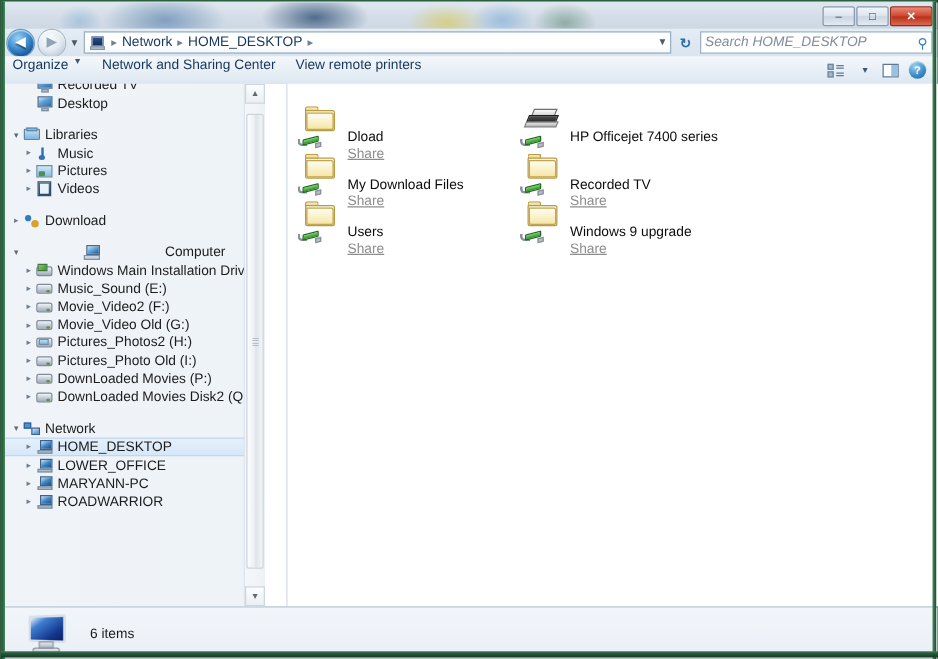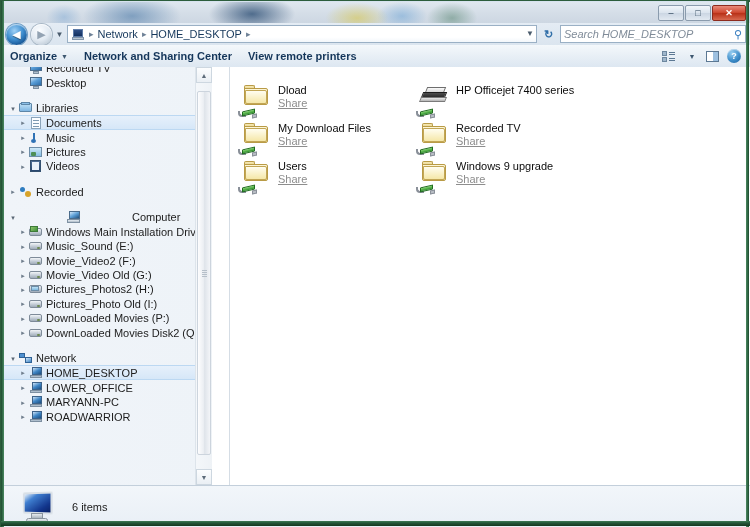--- a/index.html
+++ b/index.html
@@ -103,21 +103,21 @@
   }
   #searchbox .ph{color:#808c99;font-style:italic;font-size:11px;}
   #searchbox .mag{color:#3a7fc0;font-size:11px;}
   
   #toolbar{
     position:absolute;left:1px;top:44px;width:748px;height:22px;
     background:linear-gradient(180deg,#f4f8fb 0%,#e8eff6 50%,#dde7f1 100%);
     border-bottom:1px solid #b9c8d6;
     display:flex;align-items:center;
   }
-  .tbitem{padding:0 8px;height:20px;display:flex;align-items:center;color:#15365a;font-size:11px;font-weight:bold;}
+  .tbitem{padding:0 8px;height:20px;display:flex;align-items:flex-start;color:#15365a;font-size:11px;}
   .tbcaret{margin-left:4px;font-size:7px;color:#3e5870;}
   #tbright{margin-left:auto;display:flex;align-items:center;padding-right:6px;gap:2px;}
   .tbicon{width:20px;height:18px;display:flex;align-items:center;justify-content:center;position:relative;}
   .viewicon{width:13px;height:11px;position:relative;}
   .viewicon i{position:absolute;background:#5c7893;display:block;}
   .viewicon i.b1{left:0;top:0;width:5px;height:5px;background:#9fb6cb;border:1px solid #6d879f;box-sizing:border-box;}
   .viewicon i.b2{left:0;top:6px;width:5px;height:5px;background:#9fb6cb;border:1px solid #6d879f;box-sizing:border-box;}
   .viewicon i.l1{left:7px;top:1px;width:6px;height:1px;}
   .viewicon i.l2{left:7px;top:3px;width:6px;height:1px;}
   .viewicon i.l3{left:7px;top:7px;width:6px;height:1px;}
@@ -261,21 +261,21 @@
     position:absolute;left:0;top:4px;width:6px;height:4px;
     border-left:2px solid #8a9099;border-bottom:2px solid #8a9099;
     border-radius:0 0 0 4px;
   }
   .shareov .tip{
     position:absolute;left:14px;top:7px;width:5px;height:4px;
     background:#b9bec5;border:1px solid #8a9099;box-sizing:border-box;
     transform:skewY(-14deg);
   }
   .ftext{margin-left:4px;padding-top:3px;}
-  .fname{color:#0b0b0b;font-size:11px;line-height:13px;white-space:nowrap;}
+  .fname{color:#0b0b0b;font-size:11px;line-height:13px;white-space:nowrap;margin-top:20px;}
   .fsub{color:#8d8d8d;font-size:11px;line-height:13px;white-space:nowrap;text-decoration:underline;}
   
   #statusbar{
     position:absolute;left:1px;top:484px;width:748px;height:41px;
     background:linear-gradient(180deg,#f2f6fa 0%,#e9eff6 100%);
     border-top:1px solid #c3cfdb;
     display:flex;align-items:center;
   }
   #stat-icon{width:40px;height:34px;position:relative;margin-left:16px;flex:0 0 40px;}
   #stat-icon .scr{
@@ -401,45 +401,40 @@
             <span class="tw"></span>
             <span class="ni ic-monitor"></span>
             <span class="lbl">Desktop</span>
           </div>
           <div class="navspacer"></div>
           <div class="navitem" style="padding-left: 6px;">
             <span class="tw open">▾</span>
             <span class="ni ic-lib"></span>
             <span class="lbl">Libraries</span>
           </div>
-          <div class="navitem sel" style="padding-left: 16px;">
-            <span class="tw">▸</span>
-            <span class="ni ic-doc"></span>
-            <span class="lbl">Documents</span>
-          </div>
           <div class="navitem" style="padding-left: 16px;">
             <span class="tw">▸</span>
             <span class="ni ic-music"></span>
             <span class="lbl">Music</span>
           </div>
           <div class="navitem" style="padding-left: 16px;">
             <span class="tw">▸</span>
             <span class="ni ic-pic"></span>
             <span class="lbl">Pictures</span>
           </div>
           <div class="navitem" style="padding-left: 16px;">
             <span class="tw">▸</span>
             <span class="ni ic-vid"></span>
             <span class="lbl">Videos</span>
           </div>
           <div class="navspacer"></div>
           <div class="navitem" style="padding-left: 6px;">
             <span class="tw">▸</span>
             <span class="ni ic-home"></span>
-            <span class="lbl">Recorded</span>
+            <span class="lbl">Download</span>
           </div>
           <div class="navspacer"></div>
           <div class="navitem" style="padding-left: 6px; gap: 48px;">
             <span class="tw open">▾</span>
             <span class="ni ic-computer"></span>
             <span class="lbl">Computer</span>
           </div>
           <div class="navitem" style="padding-left: 16px;">
             <span class="tw">▸</span>
             <span class="ni ic-drivewin"></span>

